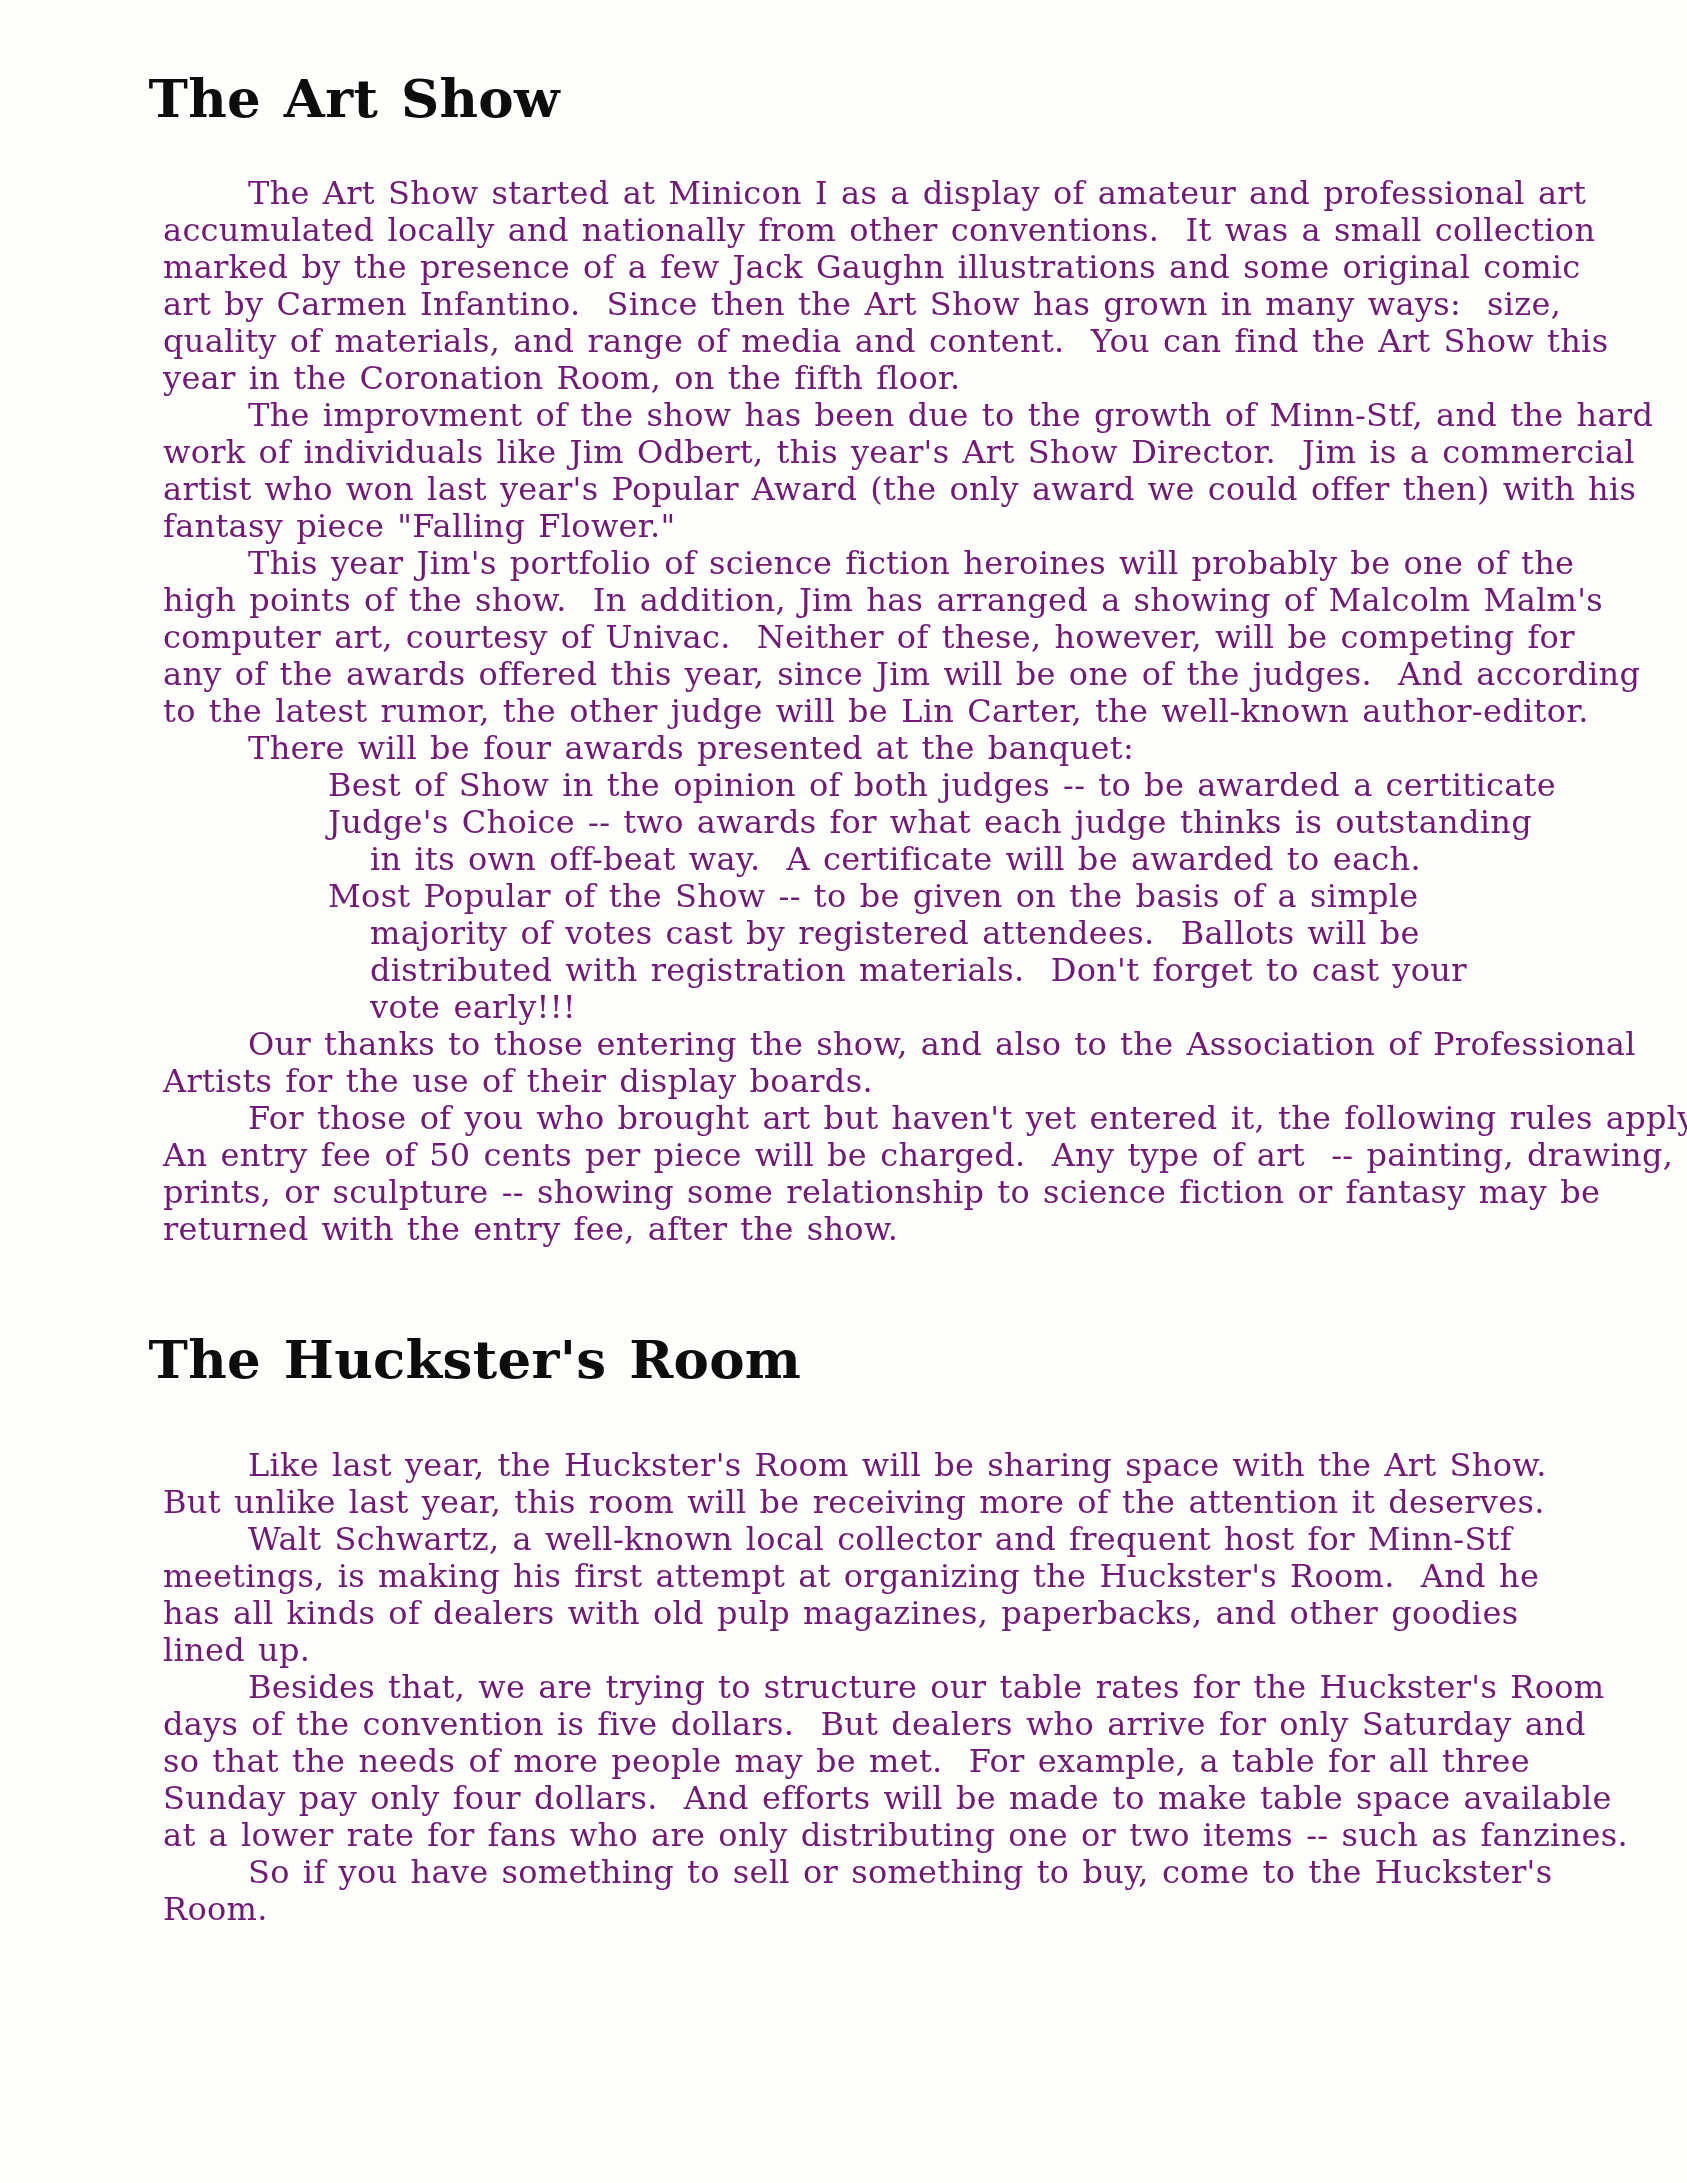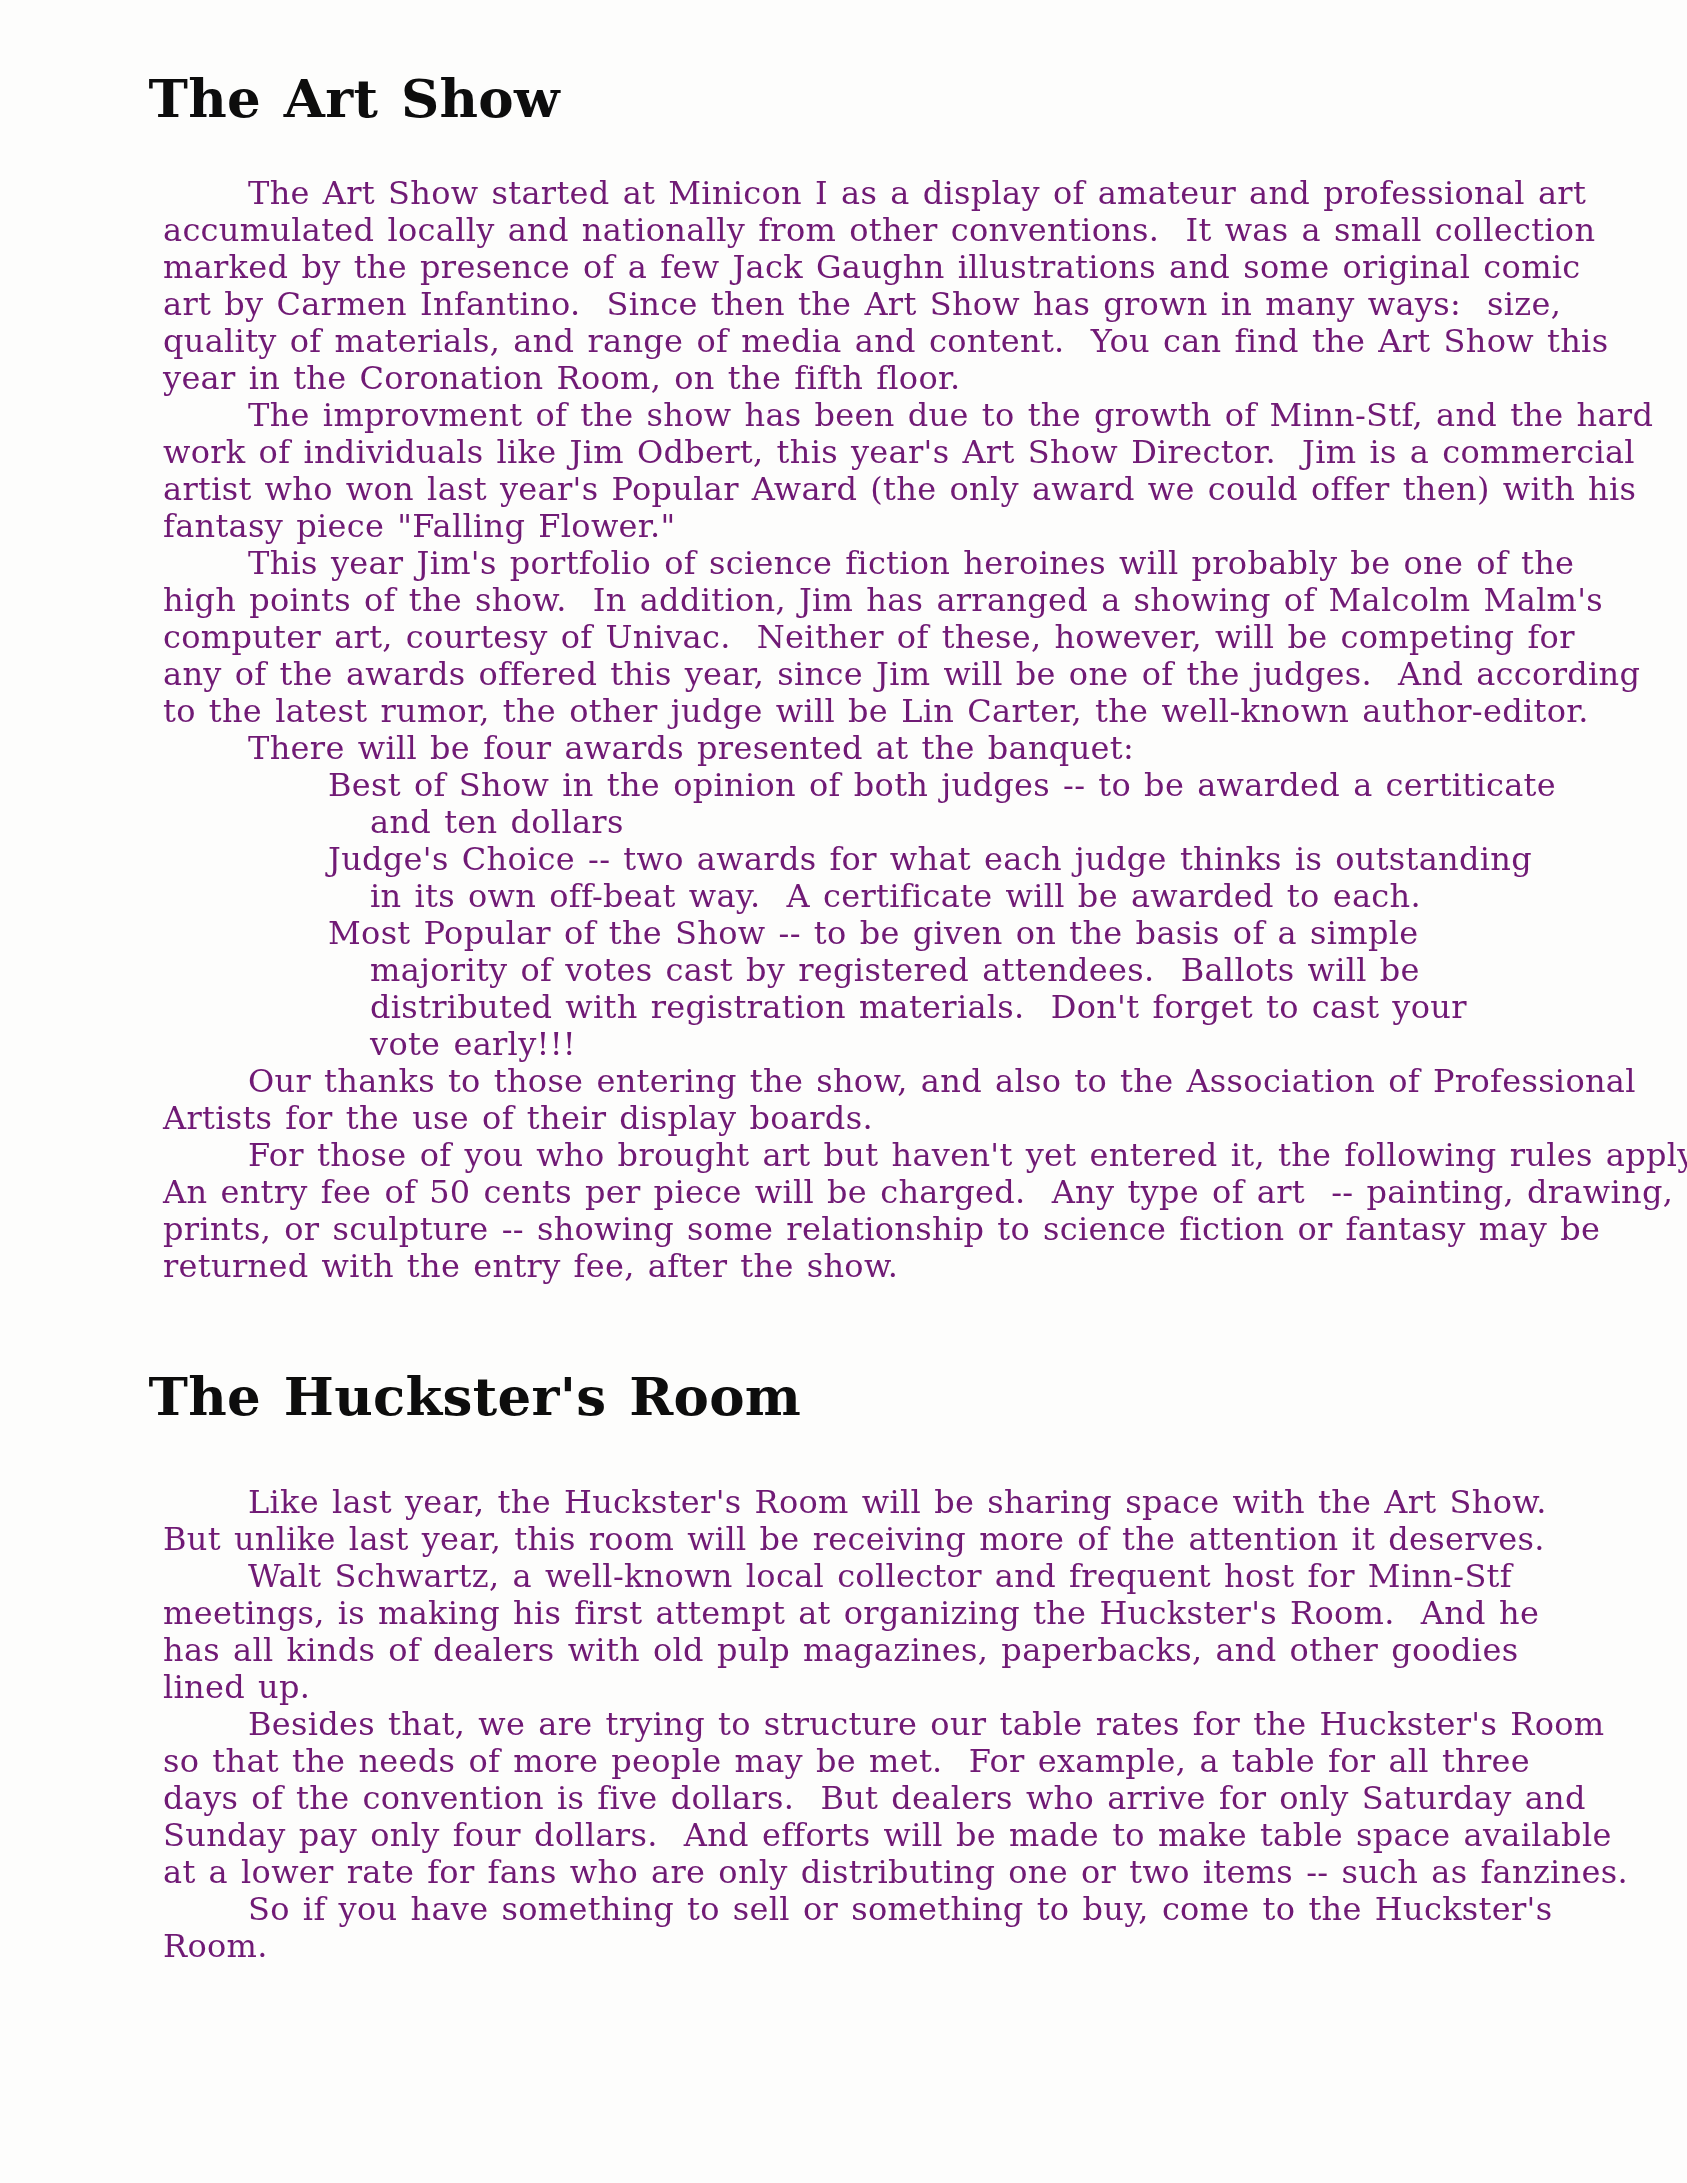--- a/index.html
+++ b/index.html
@@ -56,42 +56,41 @@
       <div class="line i0">work of individuals like Jim Odbert, this year's Art Show Director.  Jim is a commercial</div>
       <div class="line i0">artist who won last year's Popular Award (the only award we could offer then) with his</div>
       <div class="line i0">fantasy piece "Falling Flower."</div>
       <div class="line i1">This year Jim's portfolio of science fiction heroines will probably be one of the</div>
       <div class="line i0">high points of the show.  In addition, Jim has arranged a showing of Malcolm Malm's</div>
       <div class="line i0">computer art, courtesy of Univac.  Neither of these, however, will be competing for</div>
       <div class="line i0">any of the awards offered this year, since Jim will be one of the judges.  And according</div>
       <div class="line i0">to the latest rumor, the other judge will be Lin Carter, the well-known author-editor.</div>
       <div class="line i1">There will be four awards presented at the banquet:</div>
       <div class="line i2">Best of Show in the opinion of both judges -- to be awarded a certiticate</div>
-      <div class="line i3">and ten dollars</div>
       <div class="line i2">Judge's Choice -- two awards for what each judge thinks is outstanding</div>
       <div class="line i3">in its own off-beat way.  A certificate will be awarded to each.</div>
       <div class="line i2">Most Popular of the Show -- to be given on the basis of a simple</div>
       <div class="line i3">majority of votes cast by registered attendees.  Ballots will be</div>
       <div class="line i3">distributed with registration materials.  Don't forget to cast your</div>
       <div class="line i3">vote early!!!</div>
       <div class="line i1">Our thanks to those entering the show, and also to the Association of Professional</div>
       <div class="line i0">Artists for the use of their display boards.</div>
       <div class="line i1">For those of you who brought art but haven't yet entered it, the following rules apply:</div>
       <div class="line i0">An entry fee of 50 cents per piece will be charged.  Any type of art  -- painting, drawing,</div>
       <div class="line i0">prints, or sculpture -- showing some relationship to science fiction or fantasy may be</div>
       <div class="line i0">returned with the entry fee, after the show.</div>
       <div class="line h2">The Huckster's Room</div>
       <div class="line i1">Like last year, the Huckster's Room will be sharing space with the Art Show.</div>
       <div class="line i0">But unlike last year, this room will be receiving more of the attention it deserves.</div>
       <div class="line i1">Walt Schwartz, a well-known local collector and frequent host for Minn-Stf</div>
       <div class="line i0">meetings, is making his first attempt at organizing the Huckster's Room.  And he</div>
       <div class="line i0">has all kinds of dealers with old pulp magazines, paperbacks, and other goodies</div>
       <div class="line i0">lined up.</div>
       <div class="line i1">Besides that, we are trying to structure our table rates for the Huckster's Room</div>
+      <div class="line i0">days of the convention is five dollars.  But dealers who arrive for only Saturday and</div>
       <div class="line i0">so that the needs of more people may be met.  For example, a table for all three</div>
-      <div class="line i0">days of the convention is five dollars.  But dealers who arrive for only Saturday and</div>
       <div class="line i0">Sunday pay only four dollars.  And efforts will be made to make table space available</div>
       <div class="line i0">at a lower rate for fans who are only distributing one or two items -- such as fanzines.</div>
       <div class="line i1">So if you have something to sell or something to buy, come to the Huckster's</div>
       <div class="line i0">Room.</div>
     </div>
 </div>
 
 
 </body></html>

